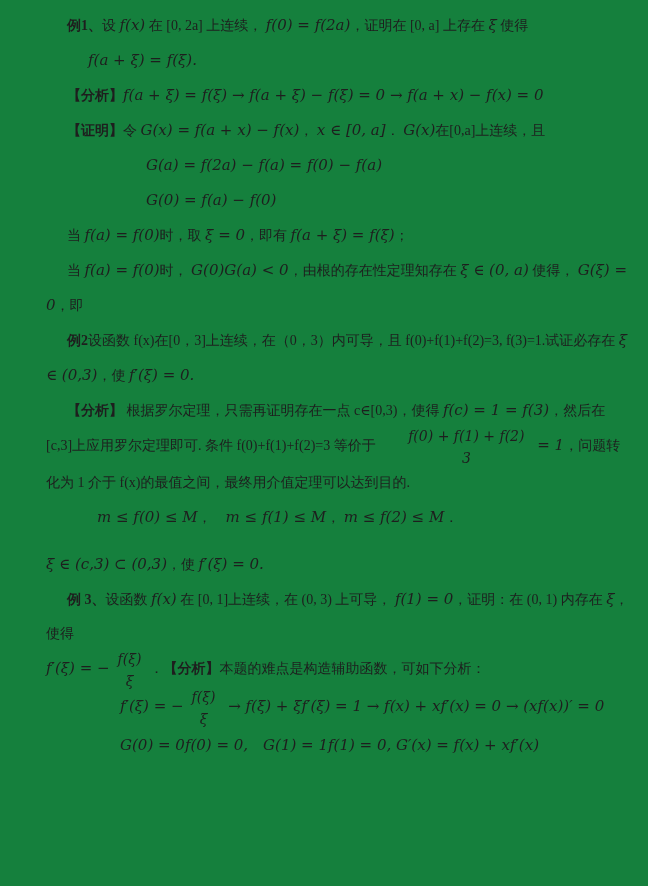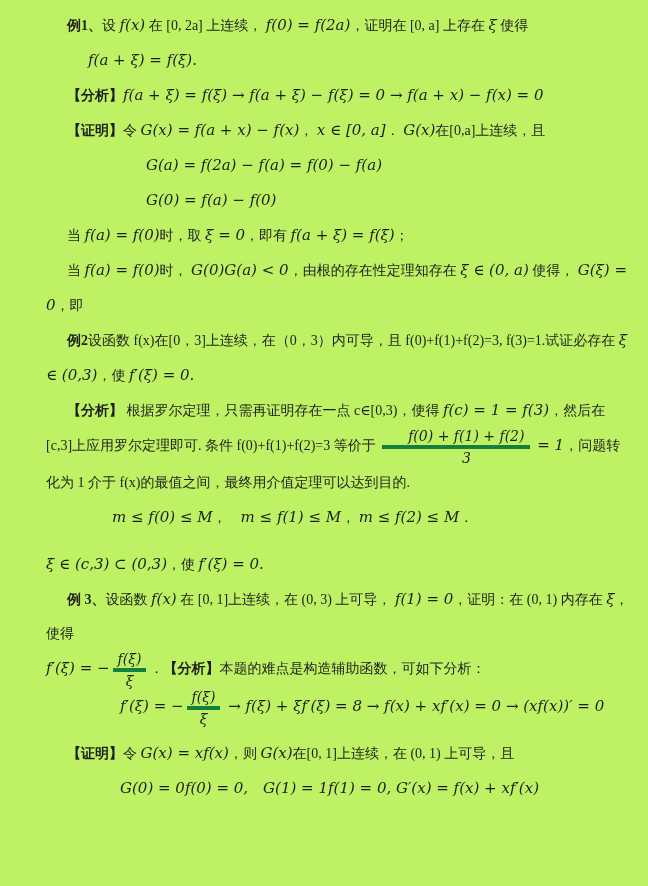--- a/index.html
+++ b/index.html
@@ -2,38 +2,38 @@
 <html><head>
 <meta charset="utf-8">
 <style>
   html, body { margin: 0; padding: 0; }
   body { background: #ffffff; }
   .page {
     position: relative;
     width: 648px;
     height: 886px;
     box-sizing: border-box;
-    background: #bef264;
+    background: #15803d;
     color: #1e1e1e;
     padding: 8px 18px 0 46px;
     overflow: hidden;
     font-family: "Liberation Serif", "DejaVu Serif", serif;
   }
   .para {
     margin: 0;
     font-size: 14px;
     line-height: 34px;
   }
   .b  { font-weight: bold; font-family: "Liberation Serif", "DejaVu Serif", serif; }
   .cn { font-family: "Liberation Serif", "DejaVu Serif", serif; }
   .mt { font-family: "DejaVu Serif", serif; font-style: italic; font-size: 15px; }
   .ind { text-indent: 21px; }
   .f1 { margin-left: 42px; }
   .f2 { margin-left: 100px; }
-  .f3 { margin-left: 66px; }
+  .f3 { margin-left: 51px; }
   .f4 { margin-left: 74px; }
   .gap-top { margin-top: 12px; }
   .gap-top-sm { margin-top: 8px; }
   .frac {
     display: inline-block;
     vertical-align: middle;
     text-align: center;
     line-height: 1.15;
     margin: 0 3px;
     font-family: "DejaVu Serif", serif;
@@ -71,19 +71,18 @@
 
 
   <p class="para f3"><span class="mt">m ≤ f(0) ≤ M</span><span class="cn">，　</span><span class="mt">m ≤ f(1) ≤ M</span><span class="cn">， </span><span class="mt">m ≤ f(2) ≤ M</span><span class="cn">．</span></p>
 
   <p class="para gap-top"><span class="mt">ξ ∈ (c,3) ⊂ (0,3)</span><span class="cn">，使 </span><span class="mt">f′(ξ) = 0.</span></p>
 
   <p class="para ind"><span class="b">例 3、</span><span class="cn">设函数 </span><span class="mt">f(x)</span><span class="cn"> 在 [0, 1]上连续，在 (0, 3) 上可导， </span><span class="mt">f(1) = 0</span><span class="cn">，证明：在 (0, 1) 内存在 </span><span class="mt">ξ</span><span class="cn">，使得</span></p>
 
   <p class="para"><span class="mt">f′(ξ) = −</span><span class="frac"><span class="fn">f(ξ)</span><span class="fd">ξ</span></span><span class="cn">．</span><span class="b">【分析】</span><span class="cn">本题的难点是构造辅助函数，可如下分析：</span></p>
 
-  <p class="para f4"><span class="mt">f′(ξ) = −</span><span class="frac"><span class="fn">f(ξ)</span><span class="fd">ξ</span></span><span class="mt"> → f(ξ) + ξf′(ξ) = 8 → f(x) + xf′(x) = 0 → (xf(x))′ = 0</span></p>
+  <p class="para f4"><span class="mt">f′(ξ) = −</span><span class="frac"><span class="fn">f(ξ)</span><span class="fd">ξ</span></span><span class="mt"> → f(ξ) + ξf′(ξ) = 1 → f(x) + xf′(x) = 0 → (xf(x))′ = 0</span></p>
 
-  <p class="para ind gap-top-sm"><span class="b">【证明】</span><span class="cn">令 </span><span class="mt">G(x) = xf(x)</span><span class="cn">，则 </span><span class="mt">G(x)</span><span class="cn">在[0, 1]上连续，在 (0, 1) 上可导，且</span></p>
 
   <p class="para f4"><span class="mt">G(0) = 0f(0) = 0,　G(1) = 1f(1) = 0, G′(x) = f(x) + xf′(x)</span></p>
 
 </div>
 
 </body></html>

